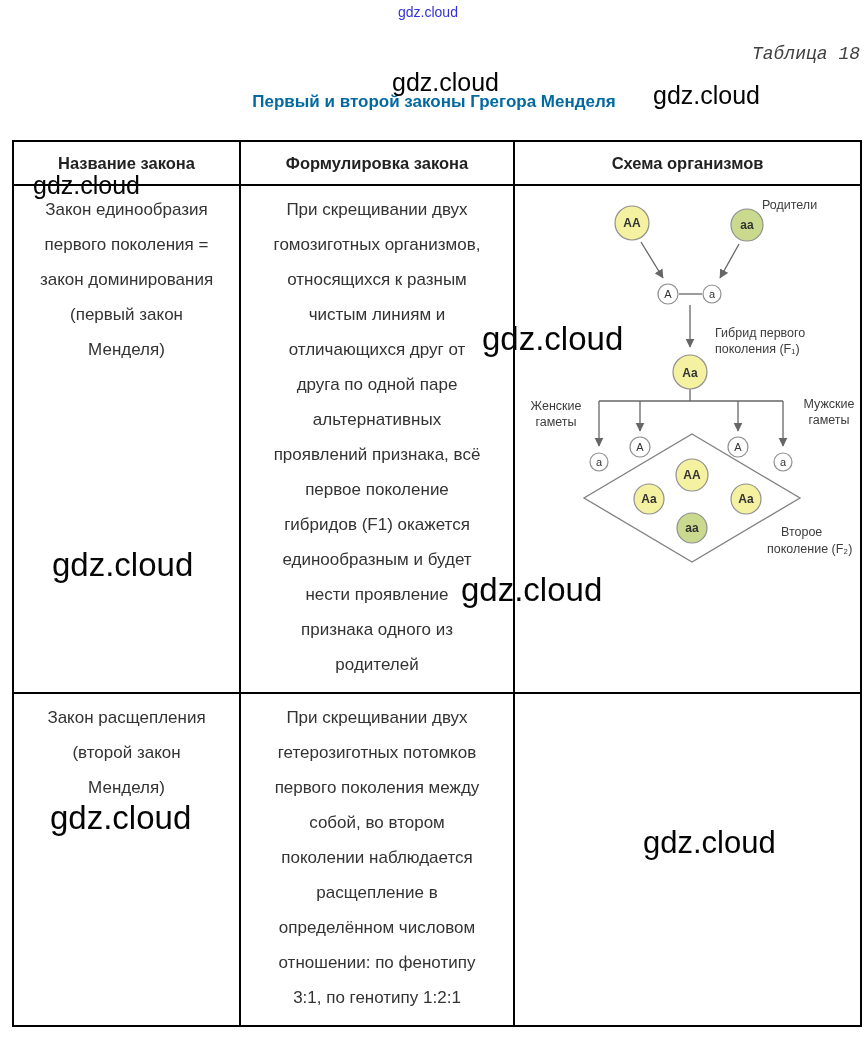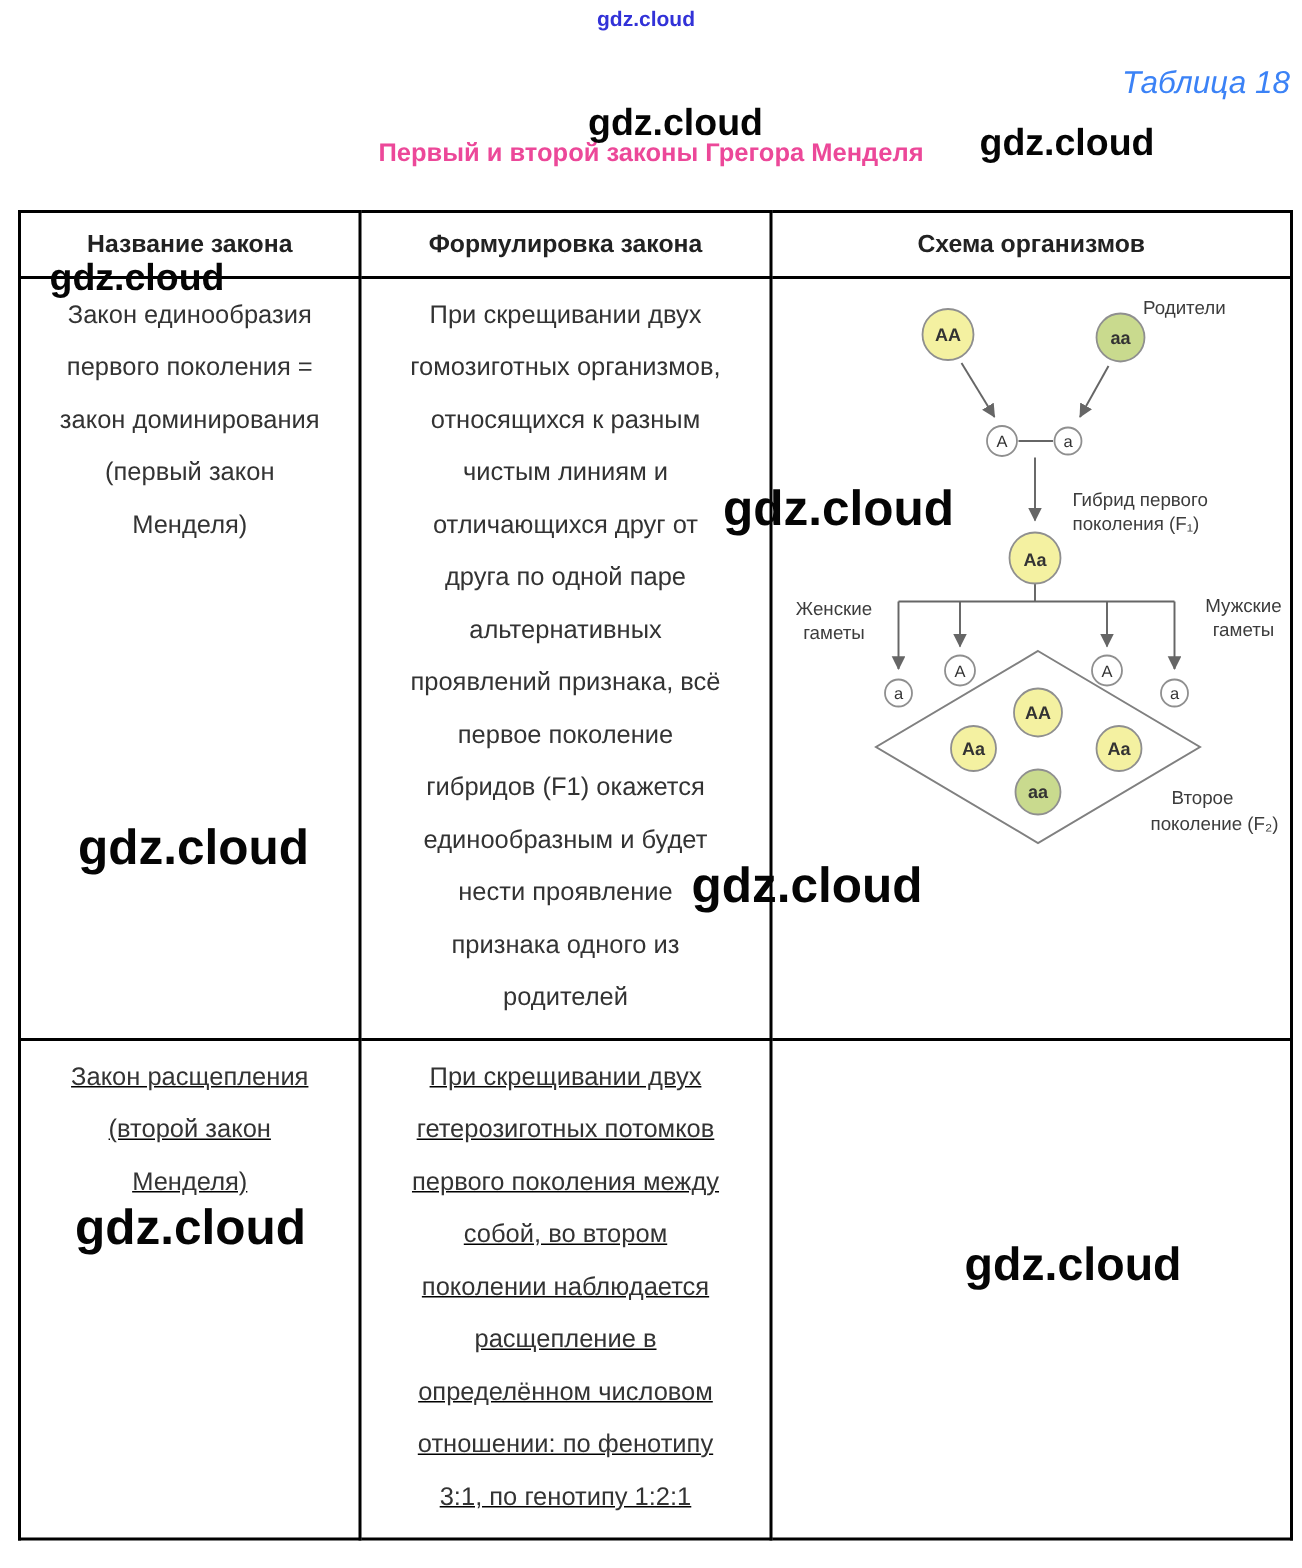--- a/index.html
+++ b/index.html
@@ -6,56 +6,56 @@
   html, body { margin: 0; padding: 0; }
   body {
     width: 868px; height: 1045px;
     background: #ffffff;
     position: relative;
     overflow: hidden;
     font-family: "Liberation Sans", "DejaVu Sans", sans-serif;
   }
   .caption {
     position: absolute; top: 44px; right: 8px;
-    font-size: 21px; font-style: italic; color: #3b82f6;
+    font-size: 18px; font-style: italic; color: #404040; font-family: Liberation Mono, monospace;
   }
   .title {
     position: absolute; top: 92px; left: 0; width: 868px;
-    text-align: center; font-size: 17px; font-weight: bold; color: #ec4899;
+    text-align: center; font-size: 17px; font-weight: bold; color: #0369a1;
   }
   table.law-table {
     position: absolute; left: 12px; top: 140px;
     border-collapse: collapse; table-layout: fixed;
   }
   table.law-table th, table.law-table td { border: 2px solid #000; vertical-align: top; }
   table.law-table th {
     height: 44px; vertical-align: middle; text-align: center;
     font-size: 16.5px; font-weight: bold; color: #222; padding: 4px; border-radius: 17px;
   }
   tr.row1 { height: 505px; }
-  tr.row2 { height: 246px; text-decoration: underline; }
+  tr.row2 { height: 246px; }
   td.name-cell, td.text-cell {
     font-size: 17px; line-height: 35px; color: #333;
     text-align: center; padding: 6px 8px 10px 8px;
     white-space: pre-line;
   }
   td.scheme-cell { position: relative; padding: 0; margin-top: 21px; }
   svg.scheme { display: block; margin: 2px auto 0 auto; }
   svg text { font-family: "Liberation Sans", "DejaVu Sans", sans-serif; }
   .lbl { font-size: 12.5px; fill: #3c3c3c; }
   .lblm { font-size: 12.5px; fill: #3c3c3c; text-anchor: middle; }
   .gene { font-size: 12px; font-weight: bold; fill: #333; text-anchor: middle; }
   .gsm { font-size: 11px; fill: #333; text-anchor: middle; }
   .allele { stroke: #8f8f8f; stroke-width: 1.2; }
   .gam { fill: #ffffff; stroke: #8f8f8f; stroke-width: 1.2; }
   .aline { stroke: #666; stroke-width: 1.3; fill: none; }
   .diamond { fill: #ffffff; stroke: #808080; stroke-width: 1.3; }
   .wm {
     position: absolute; z-index: 6;
-    font-weight: 700; color: #050505; line-height: 1;
+    font-weight: 400; color: #050505; line-height: 1;
   }
   .wm-blue { color: #3232d8; }
 </style>
 </head>
 <body>
 
 <div class="wm wm-blue" style="left:398px; top:5px; font-size:14px;">gdz.cloud</div>
 
 <div class="caption">Таблица 18</div>
 <div class="title">Первый и второй законы Грегора Менделя</div>

